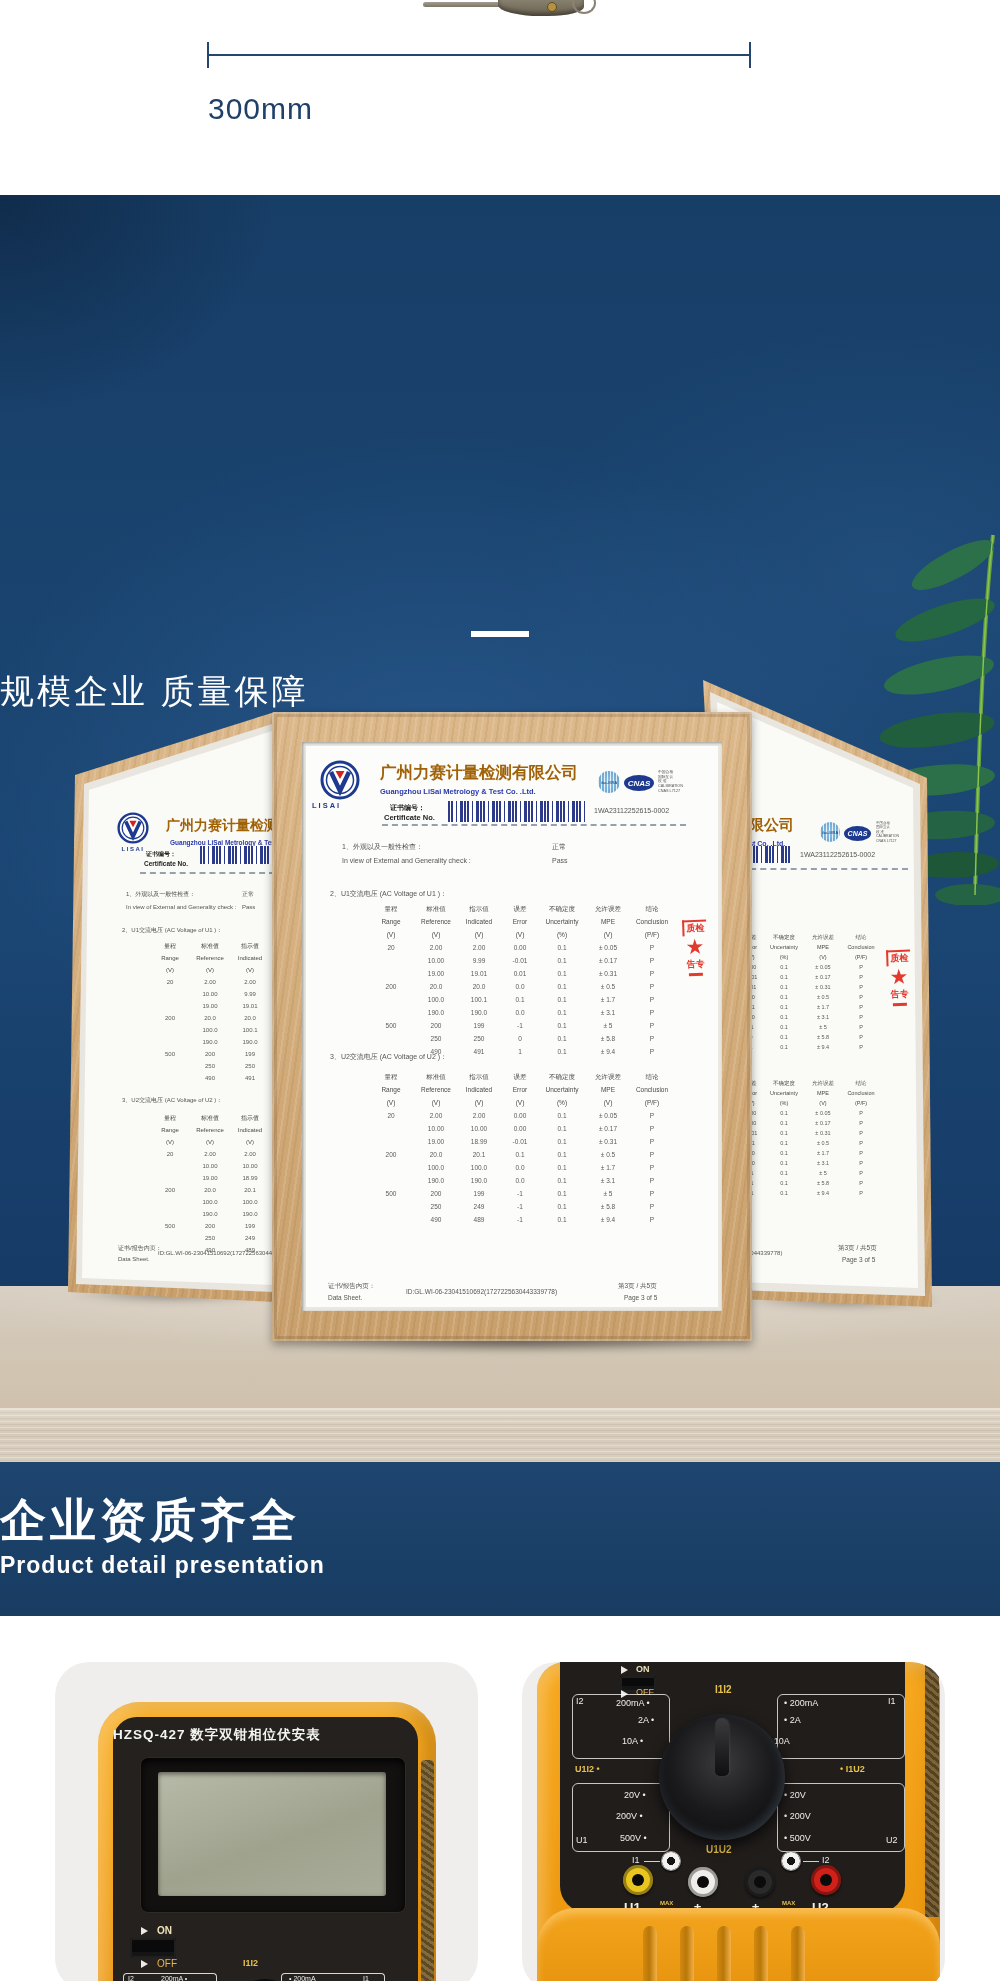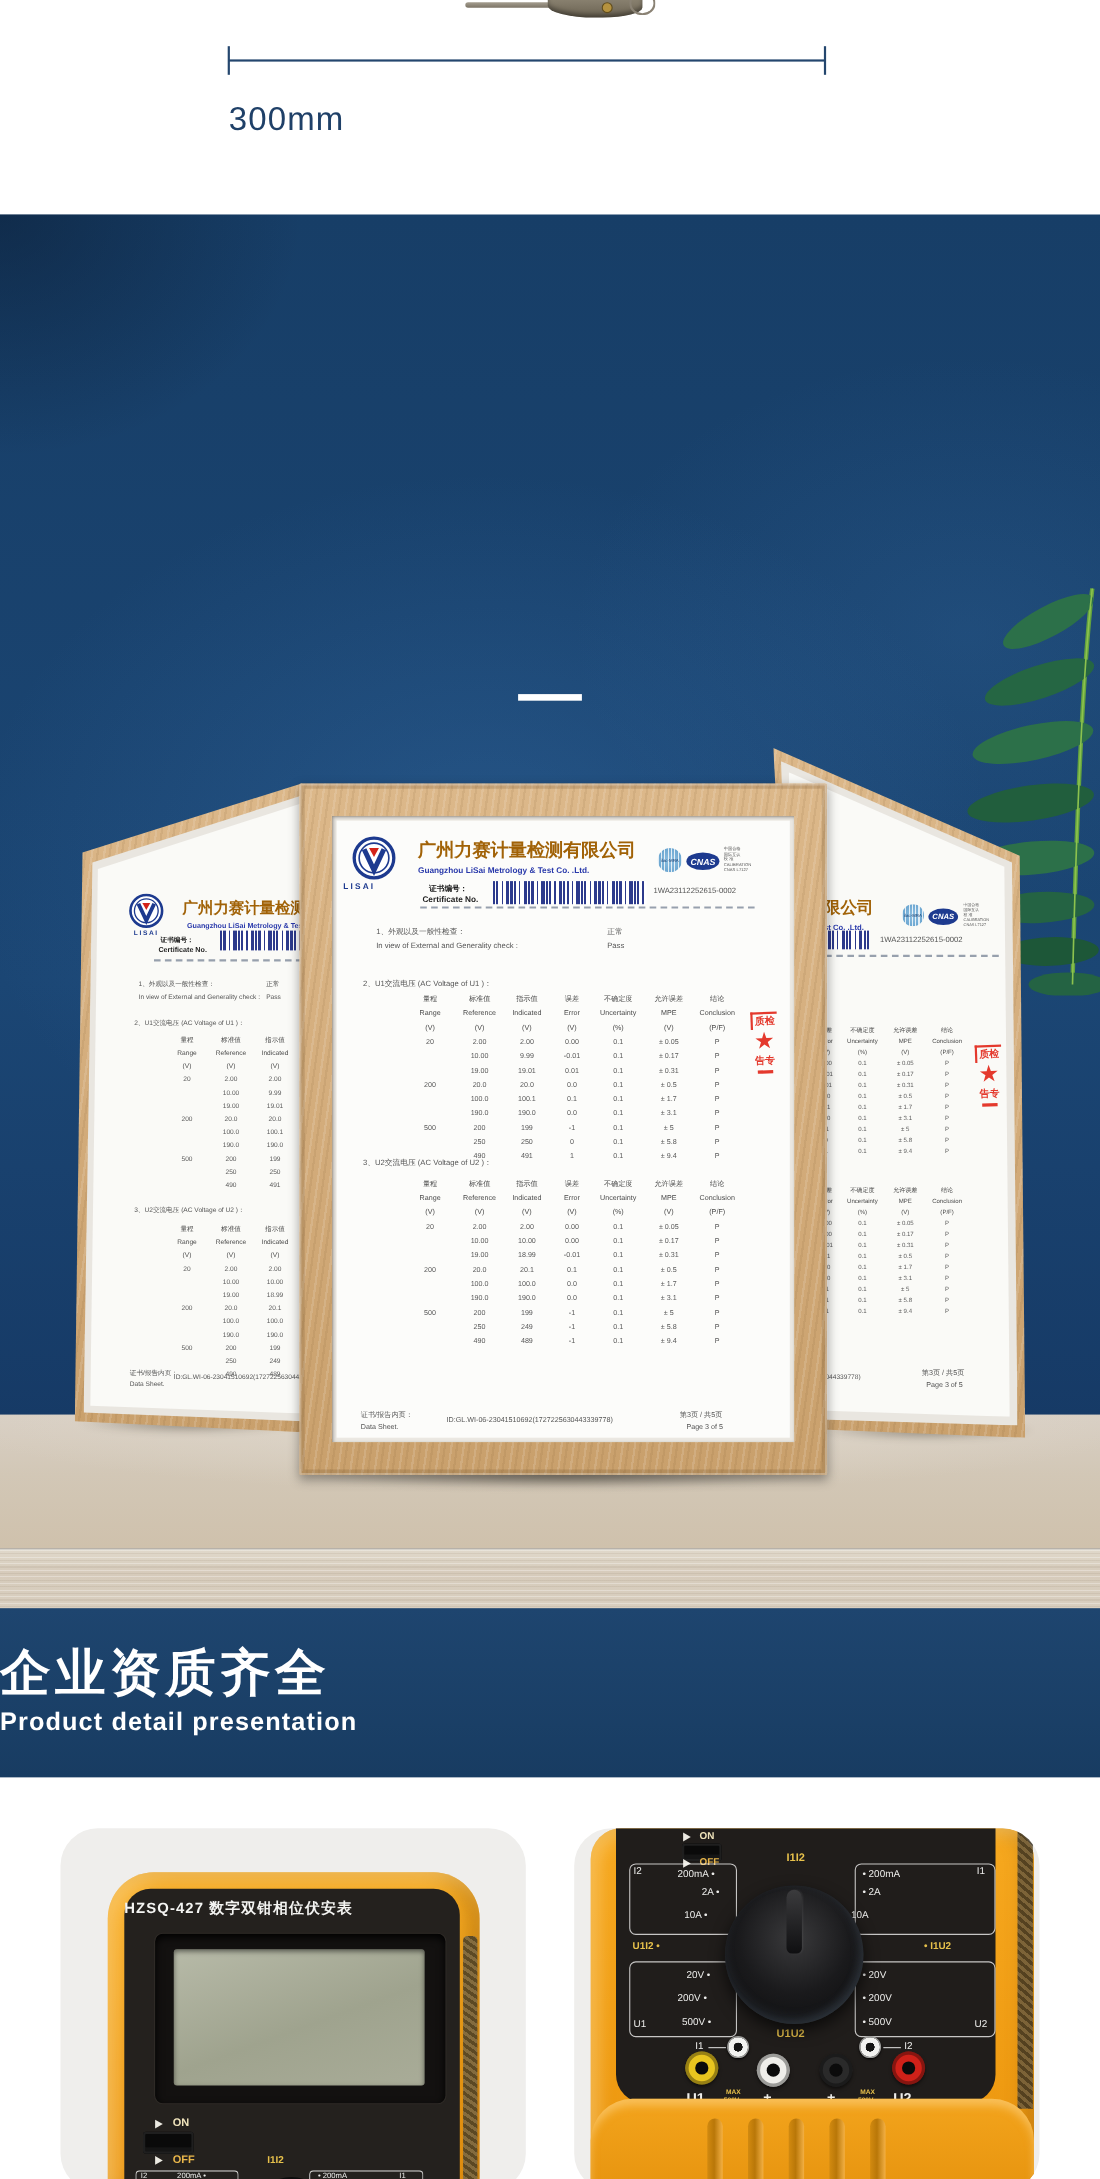--- a/index.html
+++ b/index.html
@@ -108,21 +108,21 @@
     box-shadow:inset 10px 8px 16px rgba(255,225,160,.45), inset -12px 0 18px rgba(130,75,0,.35);}
   .m-edge{right:2px;top:58px;width:13px;height:232px;background:repeating-linear-gradient(35deg,#4f4226 0 3px,#7a6844 3px 6px);opacity:.9;border-radius:4px;}
   .m-face{left:15px;top:15px;width:305px;height:275px;background:#24211e;border-radius:24px 24px 0 0;}
   .m-model{left:0;top:9px;width:305px;font-size:13.5px;font-weight:bold;color:#f4f4f2;letter-spacing:1px;}
   .m-bezel{left:27px;top:40px;width:264px;height:154px;background:#131110;border:1px solid #2e2a26;border-radius:8px;box-shadow:inset 0 3px 8px #000;}
   .m-lcd{left:17px;top:14px;width:228px;height:124px;border-radius:3px;
     background:linear-gradient(160deg,#b7baa8 0%,#9fa38e 55%,#a9ac98 100%);
     box-shadow:inset 0 2px 5px rgba(0,0,0,.5);}
   .tri{width:0;height:0;border-top:4px solid transparent;border-bottom:4px solid transparent;border-left:7px solid #eceae2;}
   .lab-on{color:#efe3bb;font-weight:bold;font-size:10px;}
-  .lab-off{color:#e8b64a;font-weight:bold;font-size:10px;}
+  .lab-off{color:#e8b64a;font-weight:normal;font-size:10px;}
   .m-switch{background:#0a0a0a;border-radius:3px;box-shadow:inset 0 0 0 2px #1f1f1f, inset 0 -6px 0 #151515;}
   .ylw{color:#e7c14b;font-weight:bold;}
   .pbox{border:1px solid rgba(255,255,255,.75);border-radius:6px;}
   .pbox-part{border:1px solid #d8d8d6;border-bottom:none;border-radius:4px 4px 0 0;}
   .wlab{color:#eeeeec;font-size:9px;white-space:nowrap;}
   .wlab7{color:#eeeeec;font-size:7px;white-space:nowrap;}
 
   
   .m2-body{left:15px;top:0;width:403px;height:330px;border-radius:28px 28px 0 0;
     background:linear-gradient(180deg,#f6a81f 0%,#ef9b12 70%,#e99310 100%);
@@ -167,20 +167,21 @@
         <ellipse cx="62" cy="205" rx="58" ry="16" fill="#215e3d" transform="rotate(-8 62 205)"></ellipse>
         <ellipse cx="64" cy="255" rx="56" ry="15" fill="#2c7049" transform="rotate(-5 64 255)"></ellipse>
         <ellipse cx="70" cy="300" rx="50" ry="14" fill="#246343" transform="rotate(-3 70 300)"></ellipse>
         <ellipse cx="80" cy="340" rx="44" ry="13" fill="#1d5738" transform="rotate(-2 80 340)"></ellipse>
         <ellipse cx="96" cy="370" rx="36" ry="11" fill="#246343"></ellipse>
         <path d="M118 10 C110 80,104 200,100 370" stroke="#8cc24e" stroke-width="1.5" fill="none"></path>
       </g>
     </svg>
 
     <div class="abs hero-divider"></div>
+    <div class="abs hero-sub ctr">规模企业 质量保障</div>
   </div>
 
   <div class="abs table-top"></div>
   <div class="abs table-front"></div>
   <div class="abs cert-shadow" style="left:70px;top:1284px;width:205px;height:20px;z-index:3;"></div>
   <div class="abs cert-shadow" style="left:742px;top:1290px;width:200px;height:20px;z-index:3;"></div>
   <div class="abs cert-shadow" style="left:288px;top:1328px;width:450px;height:26px;z-index:5;"></div>
 
   <div class="abs cert-side cert-l">
     <div class="abs frame wood"></div>

